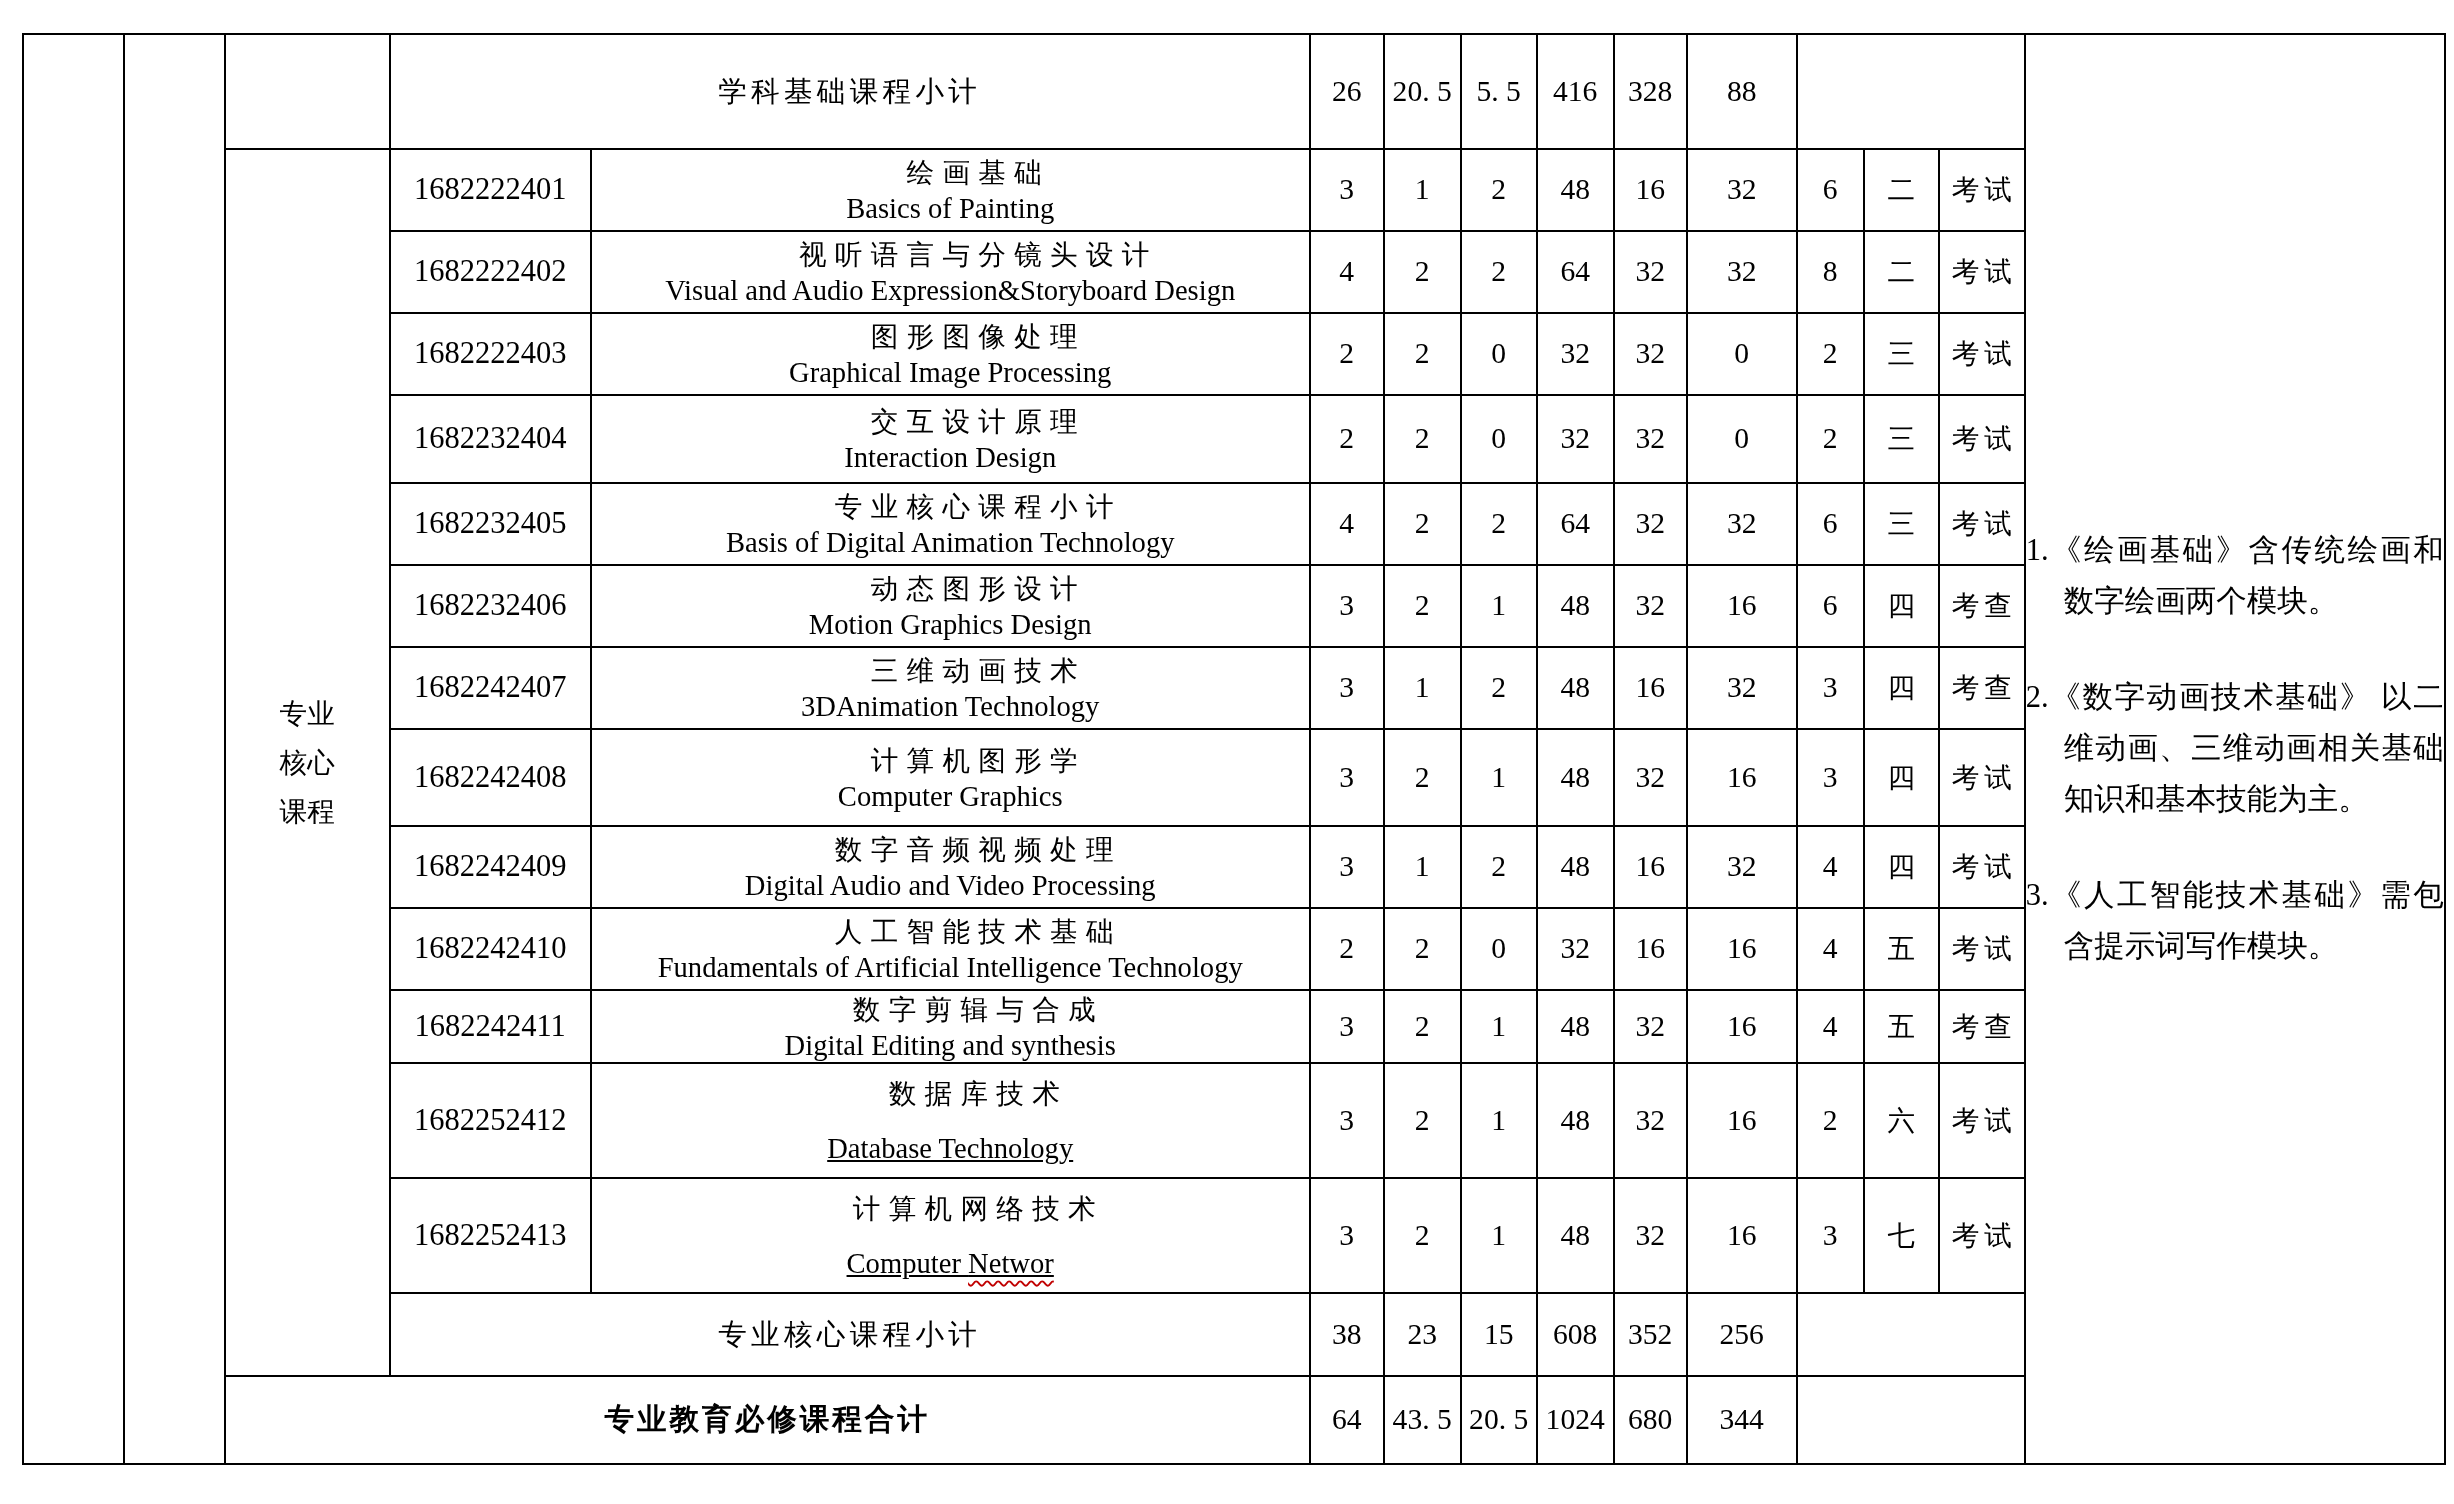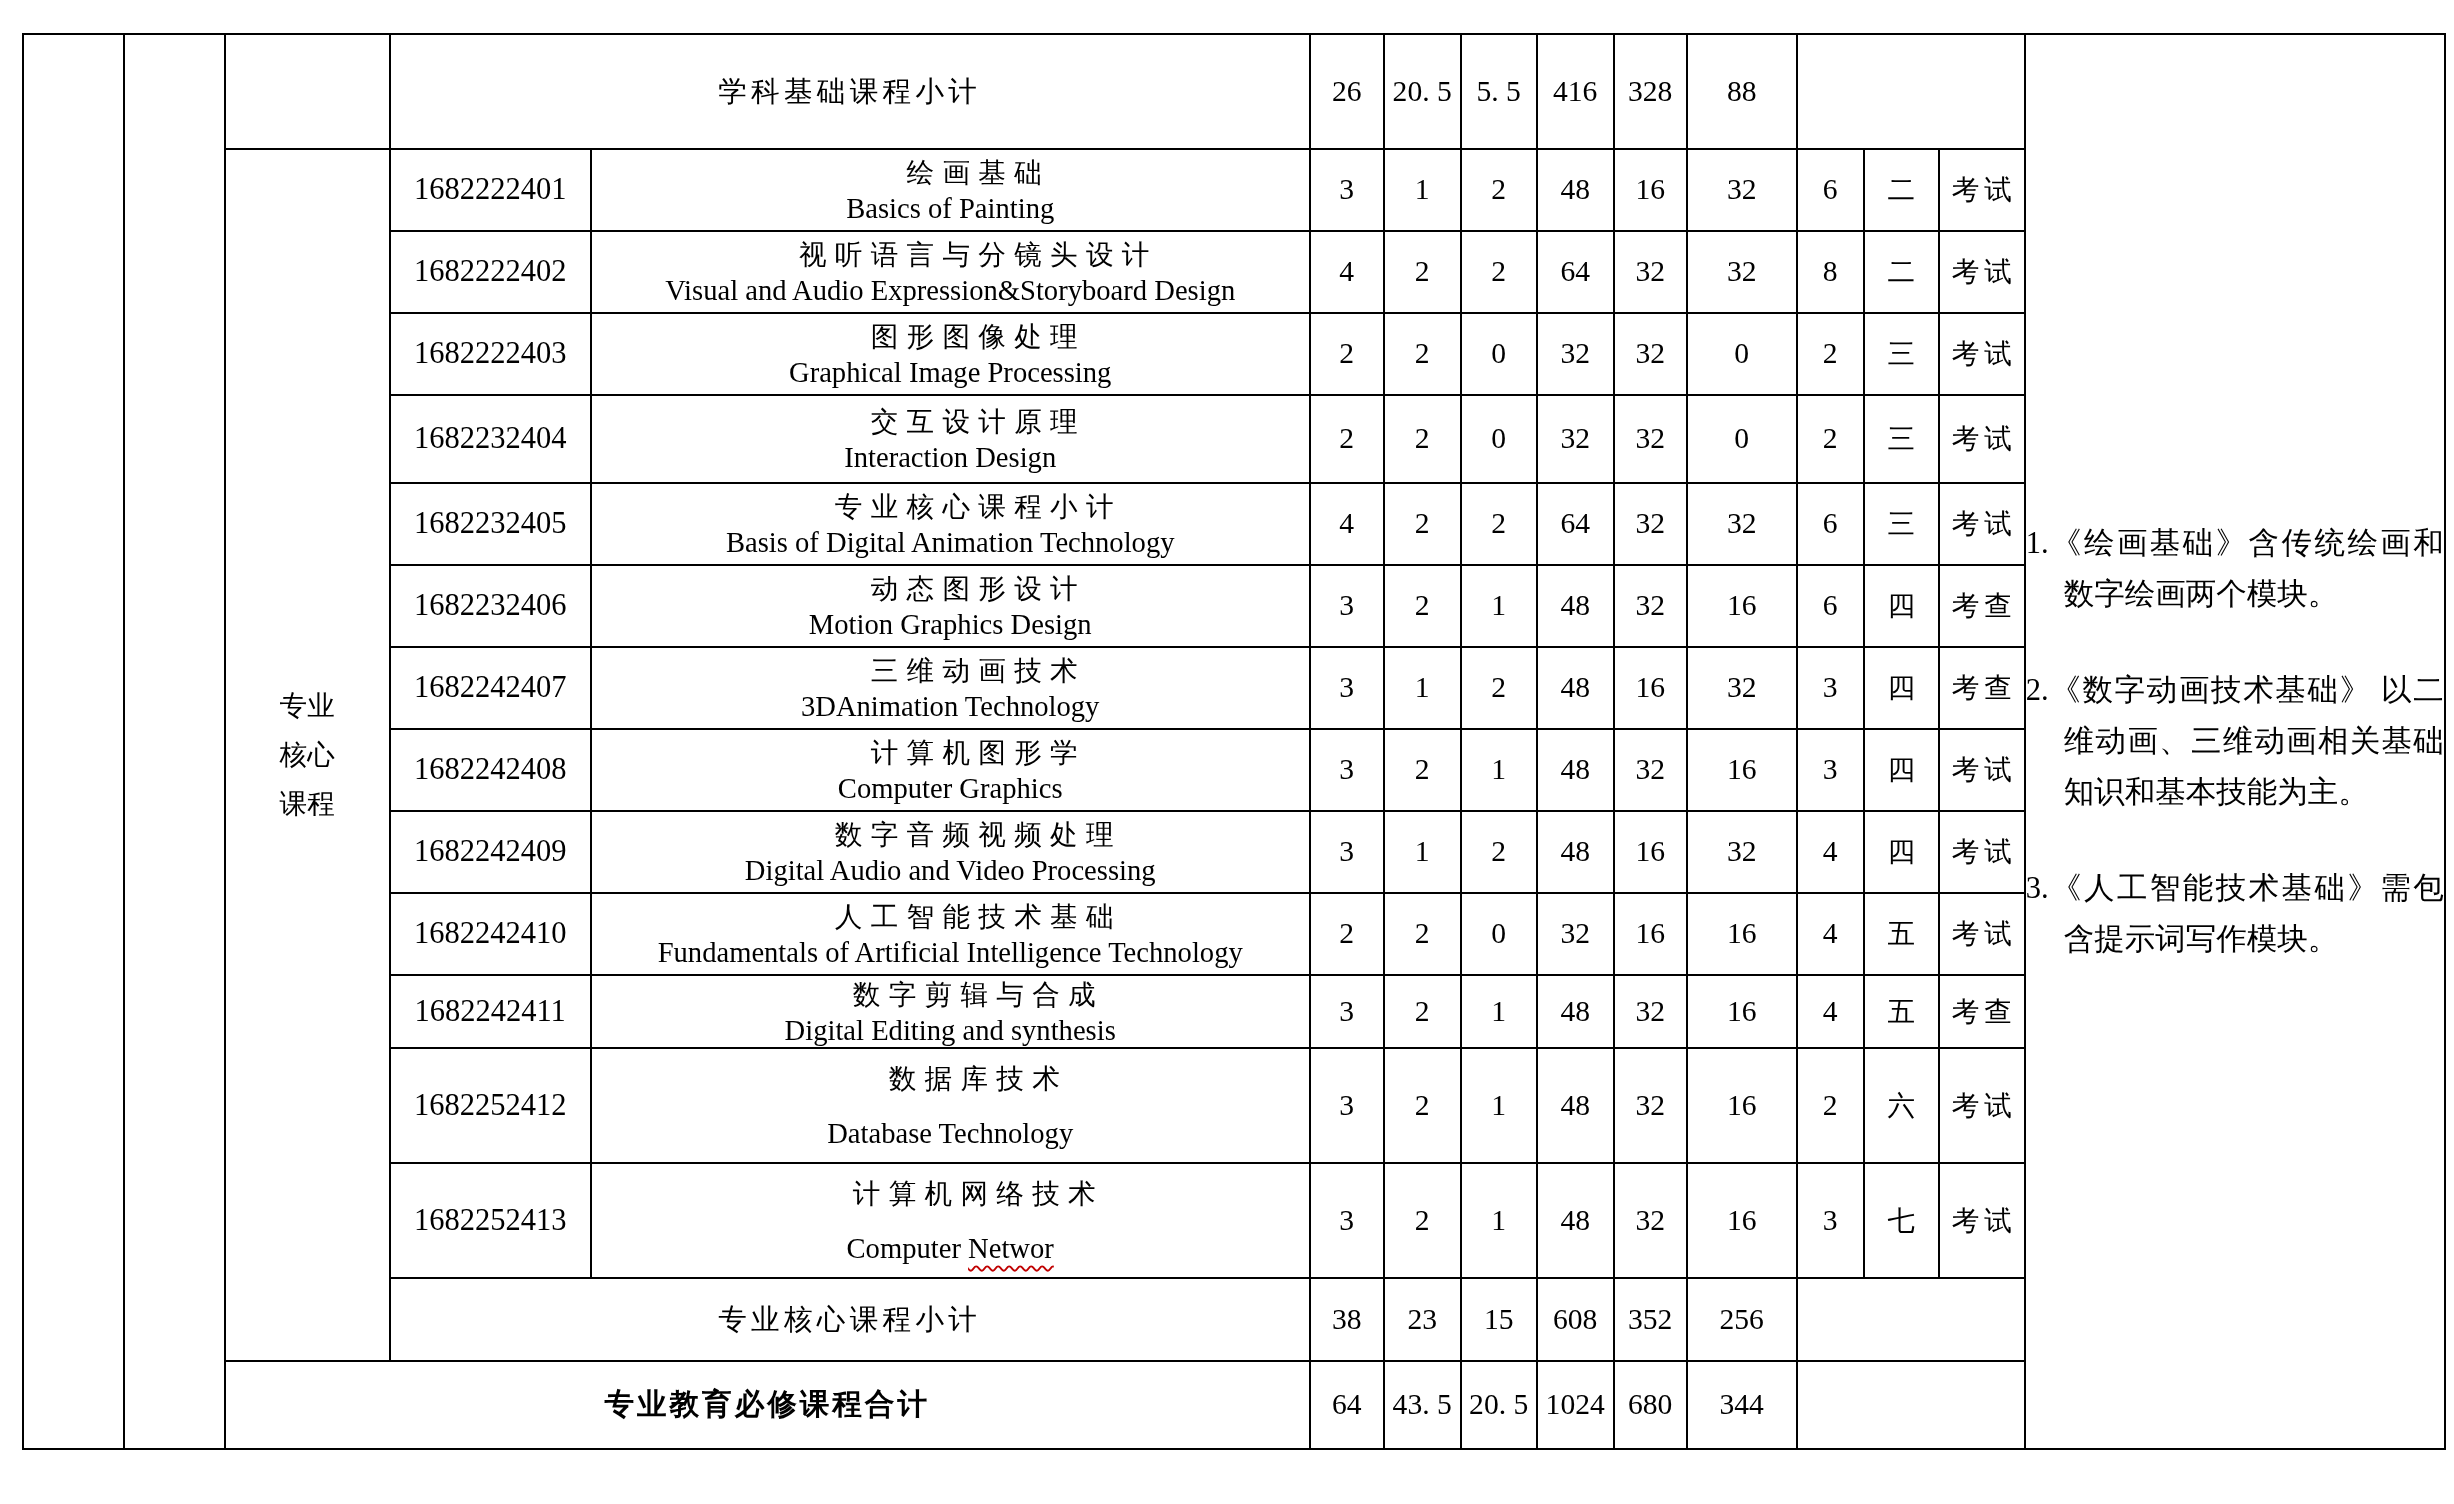--- a/index.html
+++ b/index.html
@@ -13,21 +13,21 @@
   }
   table.sched td{
     border:2px solid #000;padding:0;vertical-align:middle;text-align:center;
     overflow:hidden;
   }
   td.num{font-size:29.6px;white-space:nowrap;}
   td.code{font-size:30.5px;white-space:nowrap;}
   td.name{padding:3.9px 5.9px;}
   .cn{font-size:27.6px;letter-spacing:0.3em;text-indent:0.3em;white-space:nowrap;padding-left:48px;}
   .en{font-size:28.6px;white-space:nowrap;margin-top:2px;}
-  tr.tall .en{margin-top:21.7px;}
+  tr.tall .en{margin-top:21.7px;text-decoration:underline;}
   td.subLabel{font-size:28.6px;letter-spacing:0.15em;}
   td.totalLabel{font-size:29.6px;font-weight:bold;letter-spacing:0.1em;}
   td.section{font-size:27.6px;}
   td.section div{line-height:49px;}
   td.term{font-size:27.6px;}
   td.exam{font-size:27.6px;letter-spacing:0.18em;text-indent:0.18em;white-space:nowrap;}
   td.notesCell{vertical-align:middle;text-align:left;padding:9.9px 13.8px 9.9px 11.8px;}
   .note{
     font-size:30.5px;line-height:51px;text-align:justify;
     padding-left:1.25em;text-indent:-1.25em;margin:0 0 45px 0;
@@ -192,21 +192,21 @@
           <td class="num">3</td>
           <td class="num">1</td>
           <td class="num">2</td>
           <td class="num">48</td>
           <td class="num">16</td>
           <td class="num">32</td>
           <td class="num">3</td>
           <td class="term">四</td>
           <td class="exam">考查</td>
         </tr>
-        <tr style="height: 82px;">
+        <tr style="height: 97px;">
           <td class="code">1682242408</td>
           <td class="name">
             <div class="cn">计算机图形学</div>
             <div class="en"><span>Computer Graphics</span></div>
           </td>
           <td class="num">3</td>
           <td class="num">2</td>
           <td class="num">1</td>
           <td class="num">48</td>
           <td class="num">32</td>

